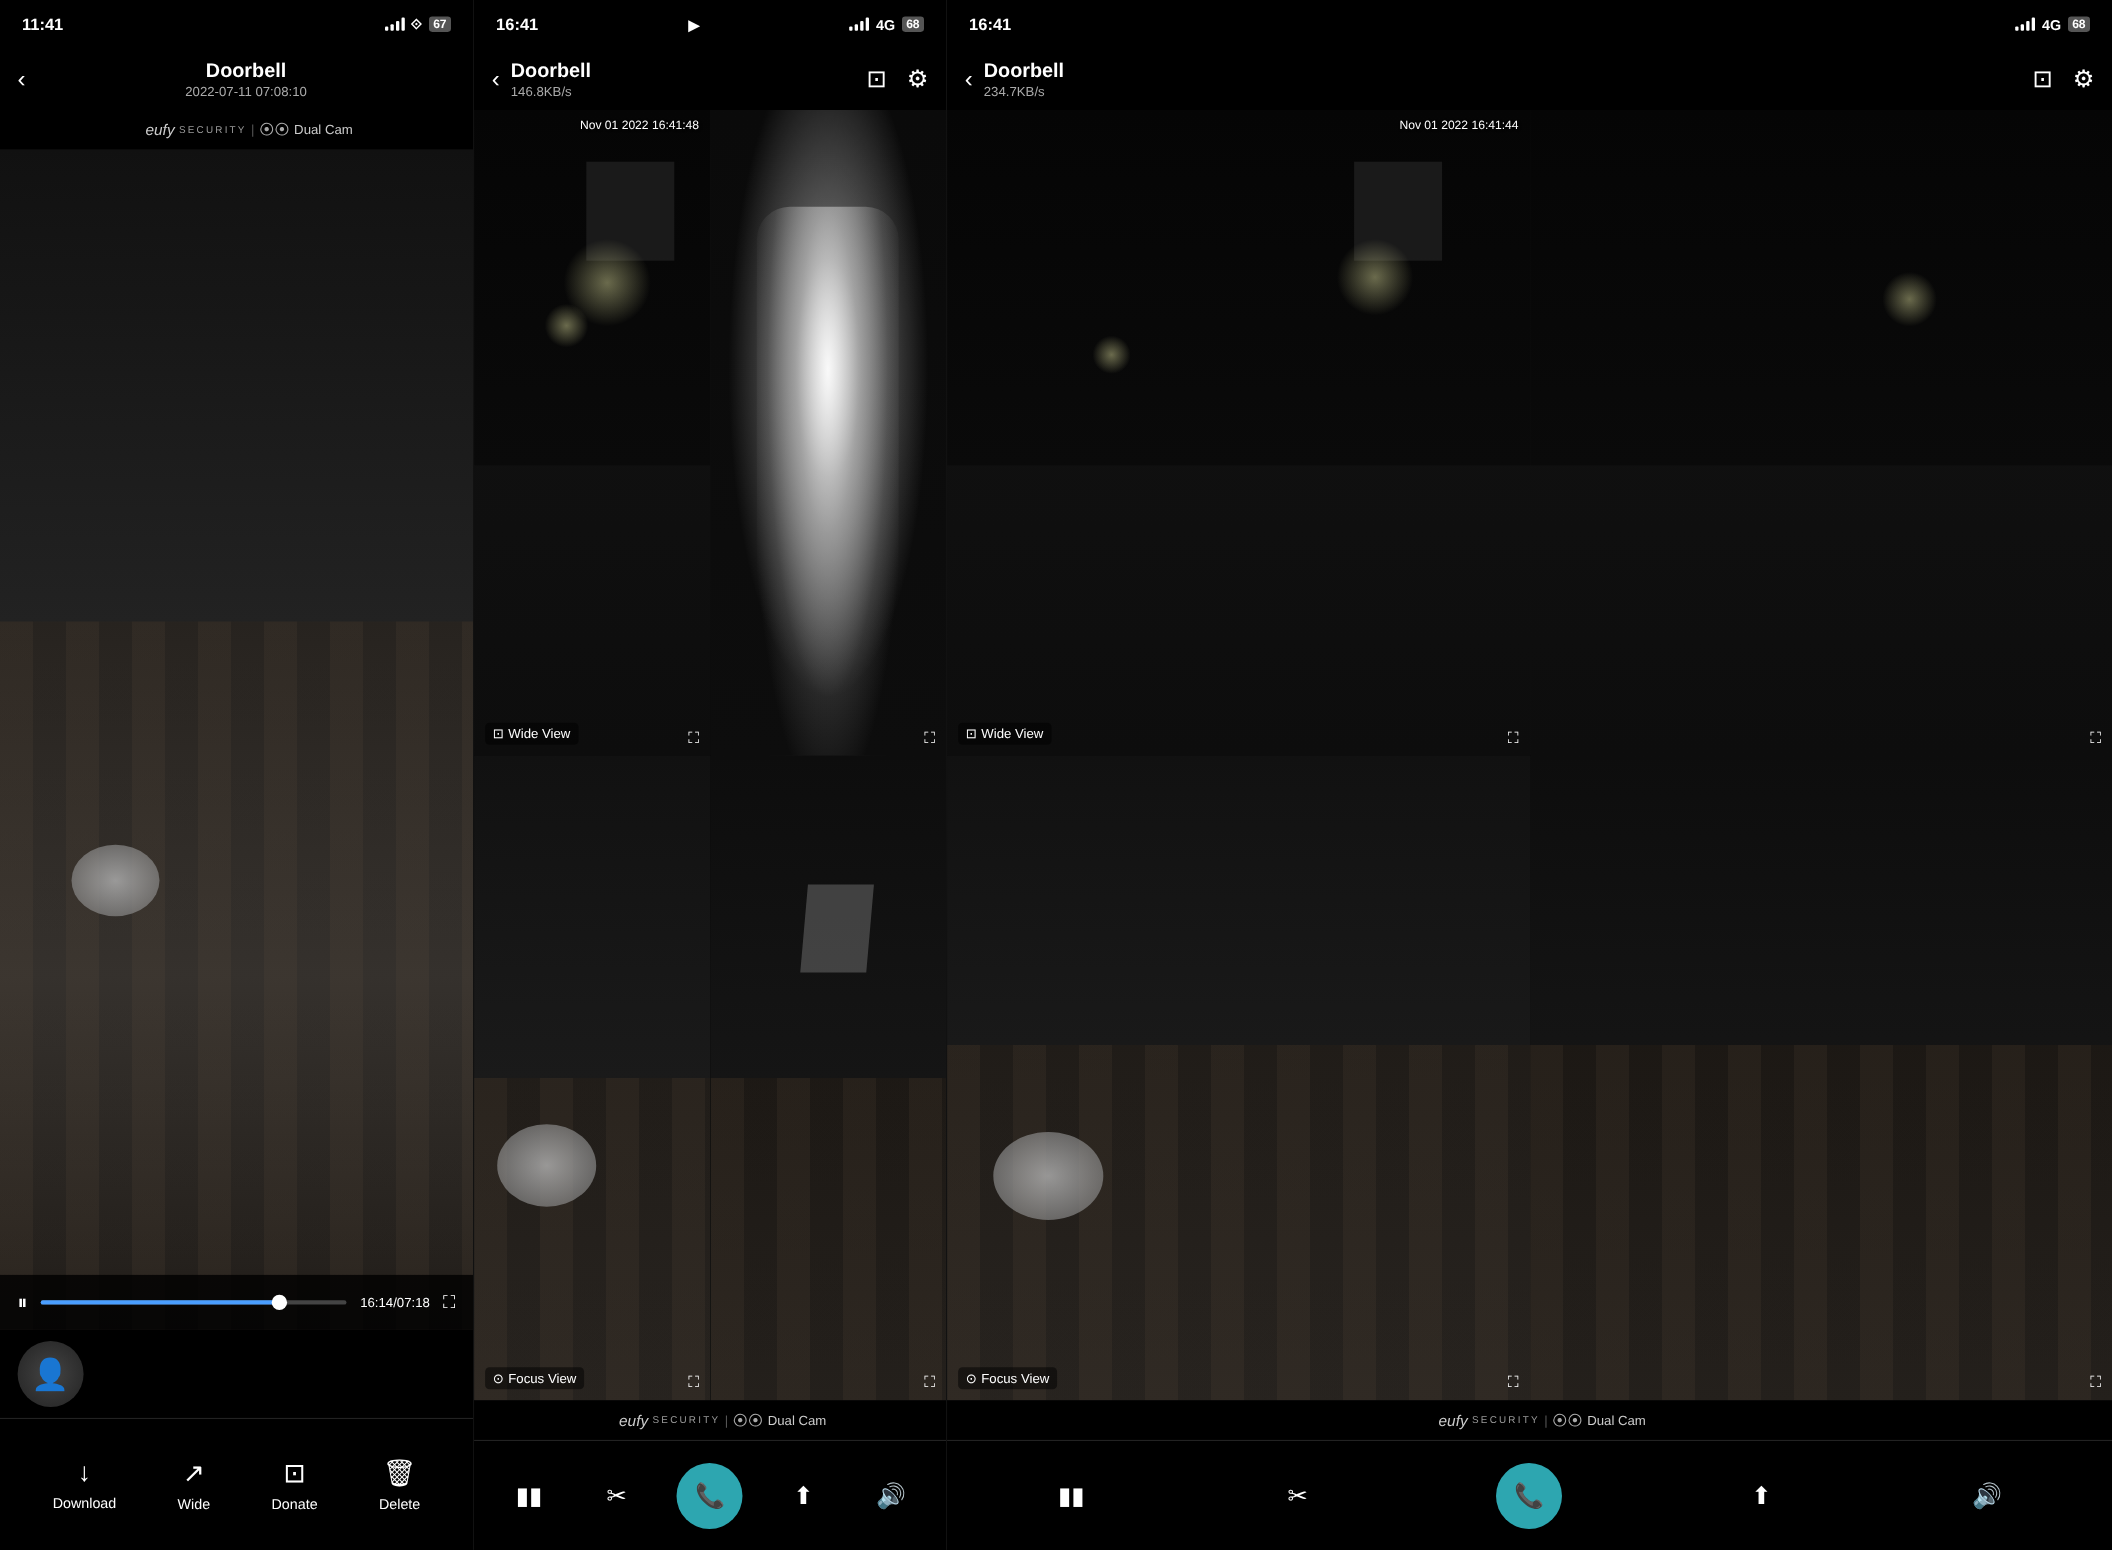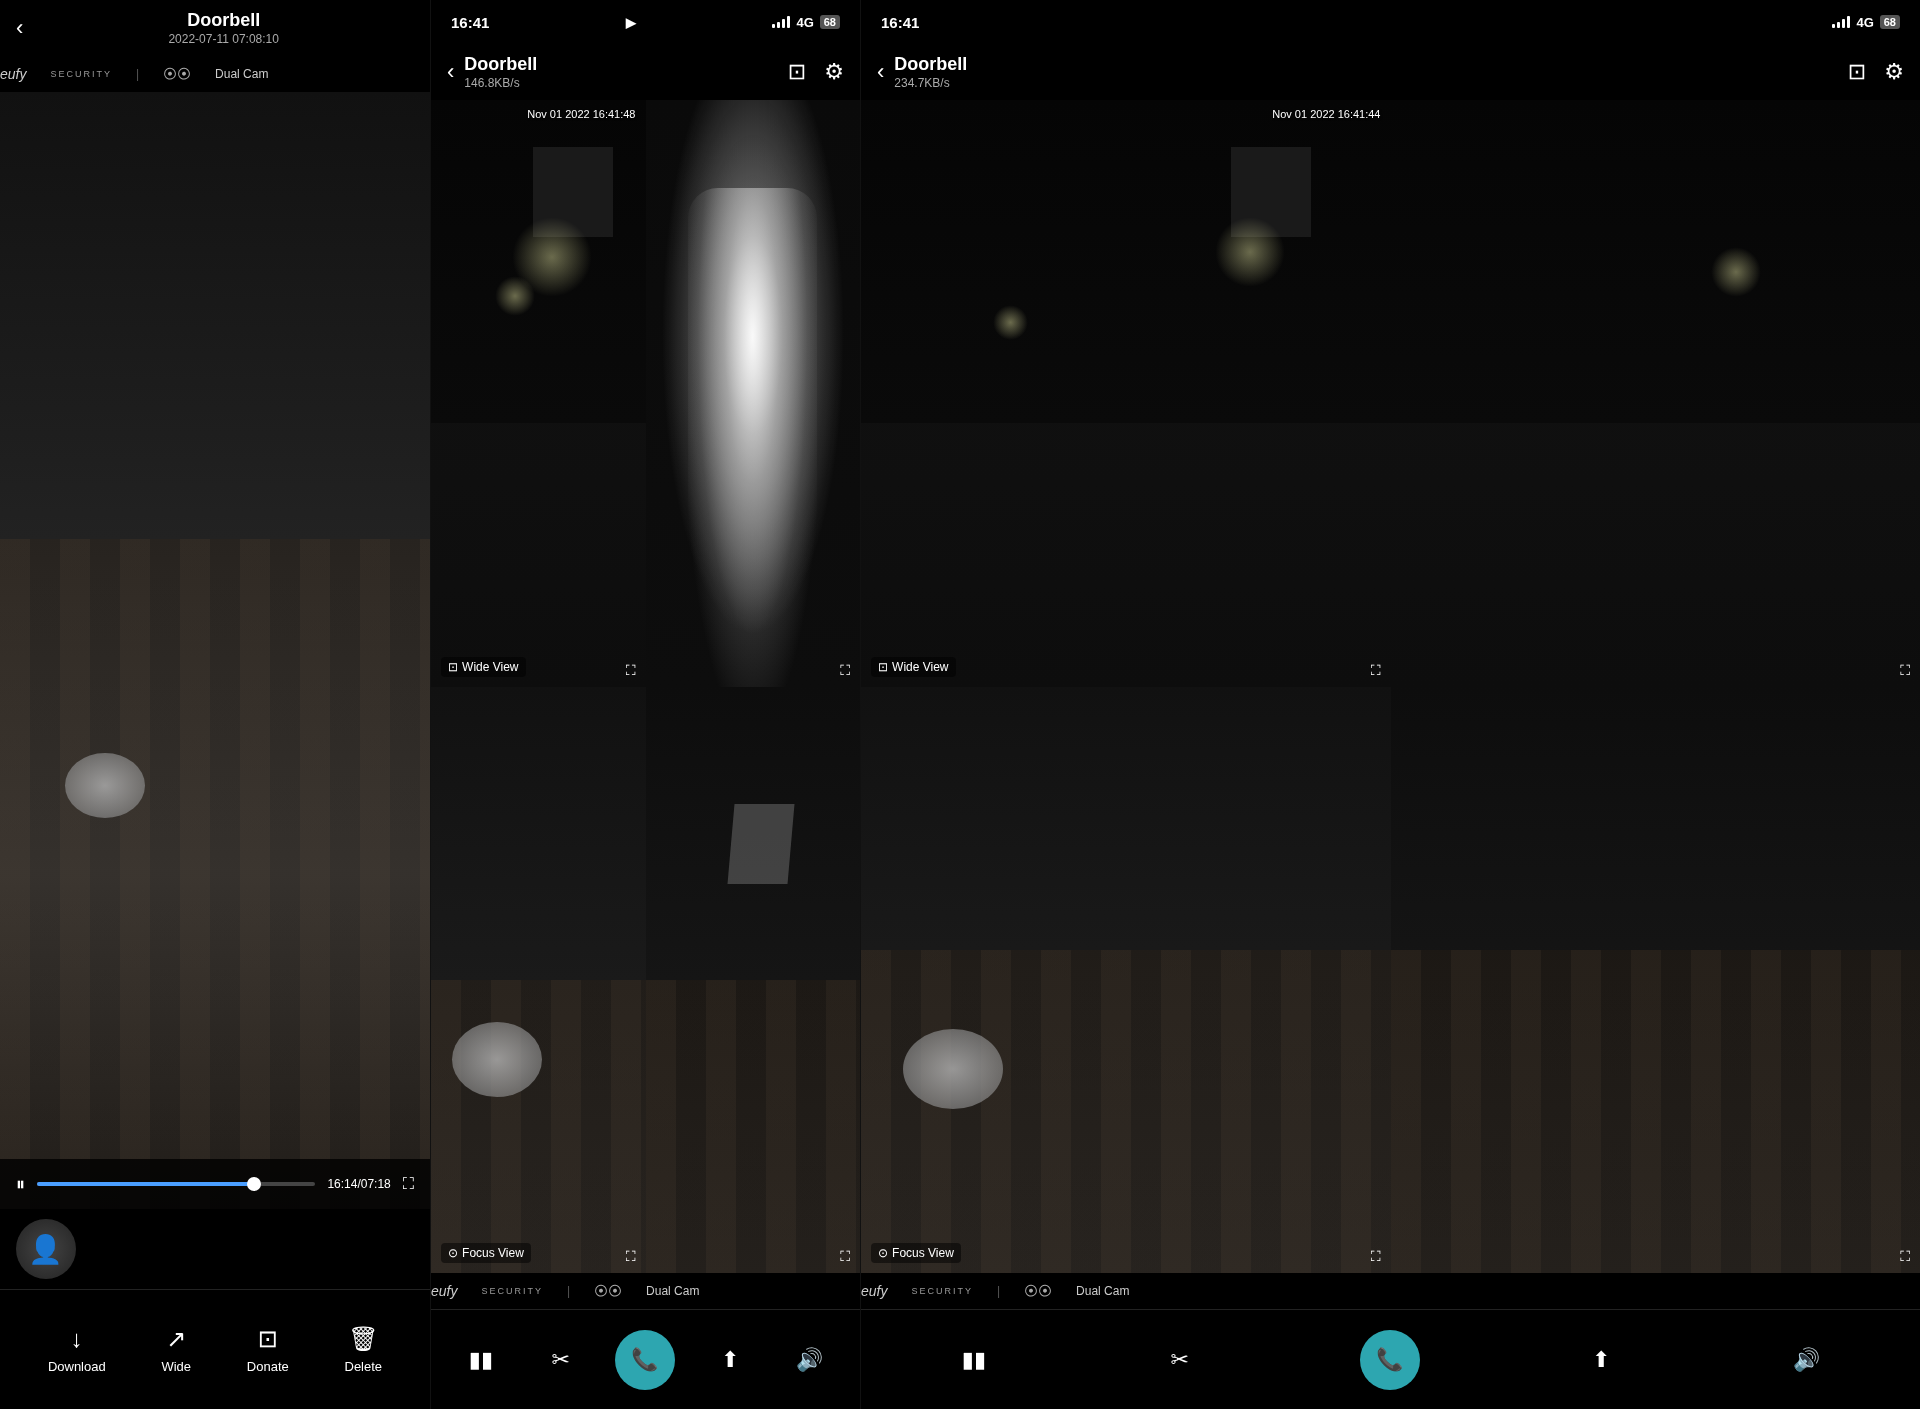--- a/index.html
+++ b/index.html
@@ -215,23 +215,25 @@
       font-size: 14px;
       cursor: pointer;
     }
 
     
     .eufy-brand {
       height: 36px;
       background: #000;
       display: flex;
       align-items: center;
+      justify-content: center;
       color: #fff;
       font-size: 12px;
-      gap: 24px;
+      gap: 4px;
+      margin-left: 23px;
     }
     .eufy-logo {
       font-style: italic;
       font-weight: 300;
       font-size: 14px;
       color: #ccc;
     }
     .security-text {
       font-size: 9px;
       color: #999;
@@ -476,20 +478,33 @@
       height: 65px;
       background: radial-gradient(ellipse, rgba(180,180,180,0.8) 0%, rgba(120,120,120,0.6) 100%);
       border-radius: 50%;
     }
   </style>
 </head>
 <body>
 
 <div class="panel-left">
 
+  <div class="status-bar">
+    <span>11:41</span>
+    <div class="status-bar-right">
+      <div class="signal-bars">
+        <div class="signal-bar" style="height:4px"></div>
+        <div class="signal-bar" style="height:6px"></div>
+        <div class="signal-bar" style="height:9px"></div>
+        <div class="signal-bar" style="height:12px"></div>
+      </div>
+      <span class="wifi-icon">⟐</span>
+      <span class="battery-badge">67</span>
+    </div>
+  </div>
 
   <div class="header">
     <span class="header-back">‹</span>
     <div class="header-center centered">
       <span class="header-title">Doorbell</span>
       <span class="header-subtitle">2022-07-11 07:08:10</span>
     </div>
   </div>
 
 

